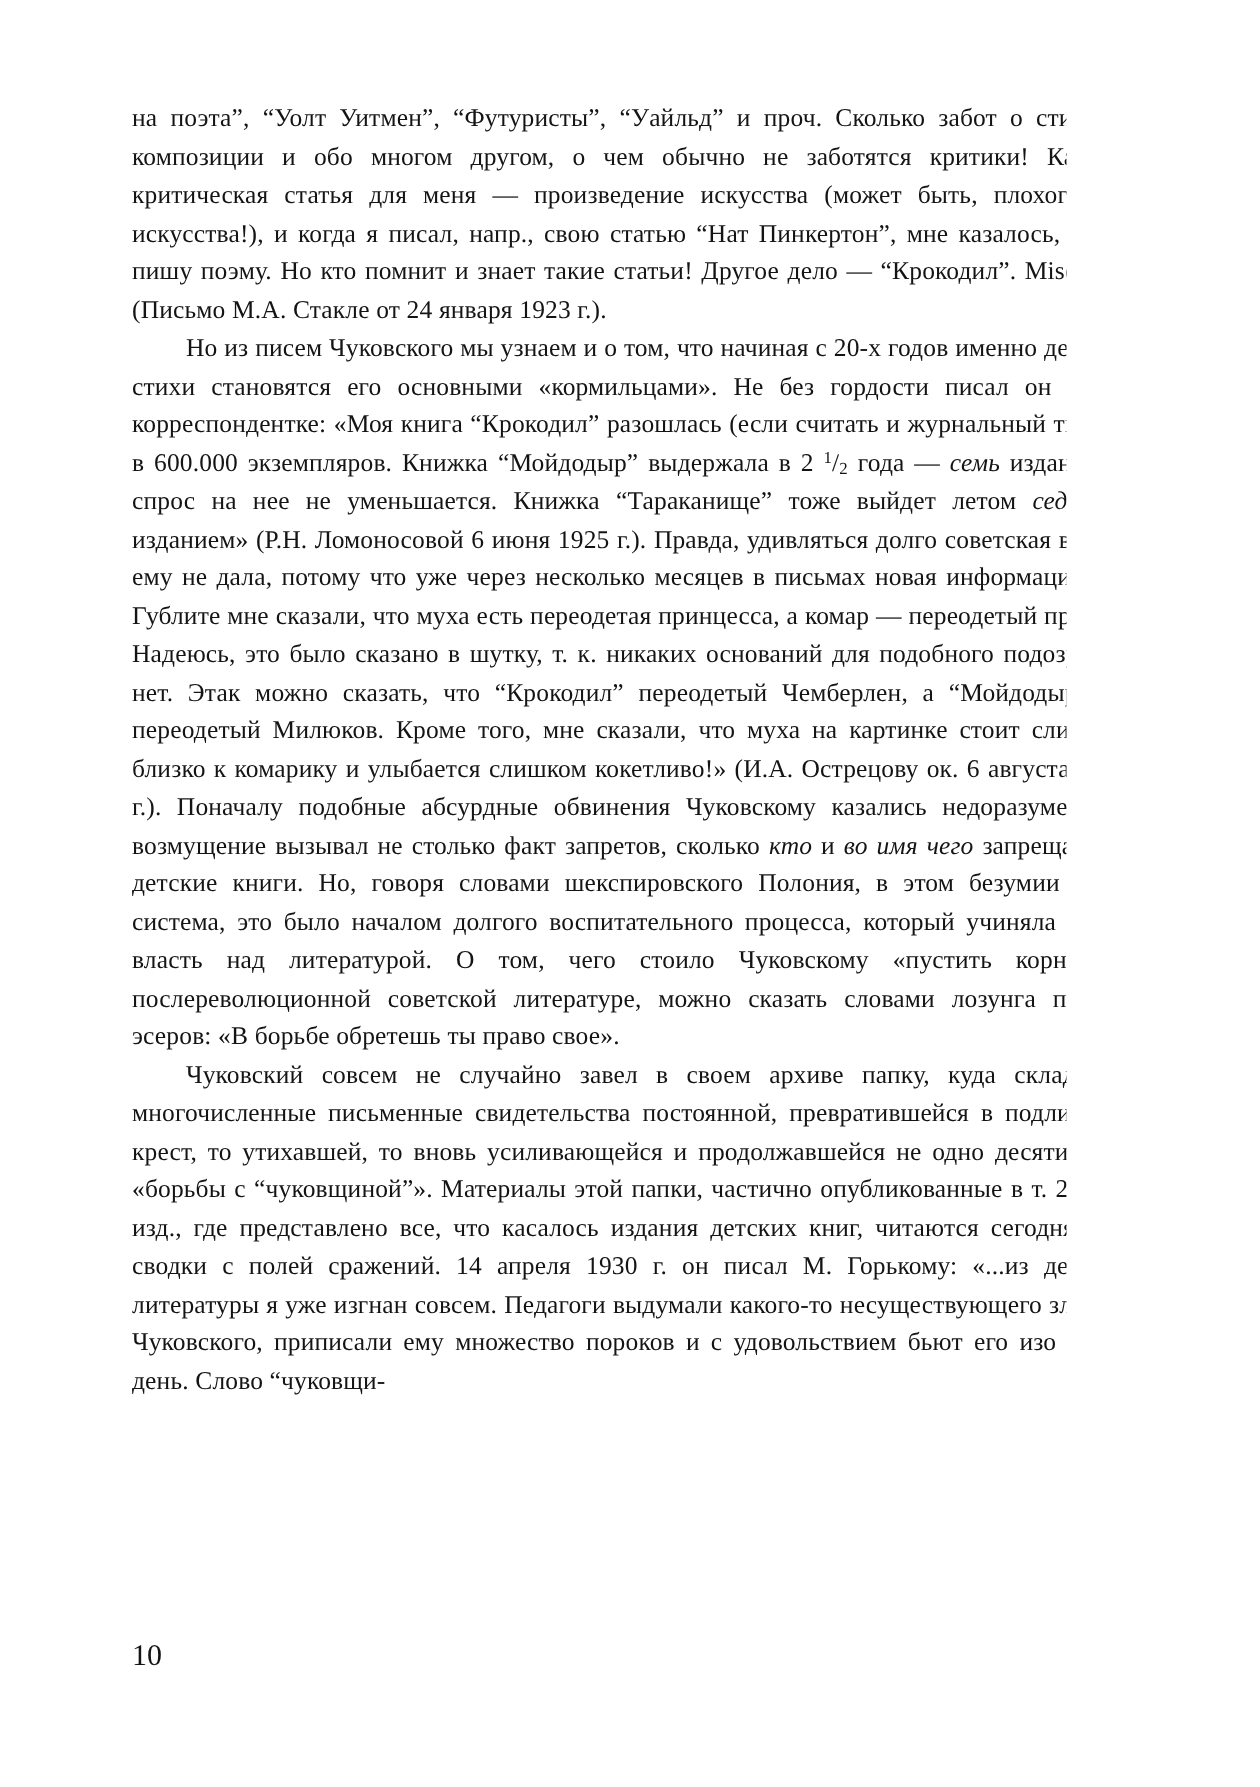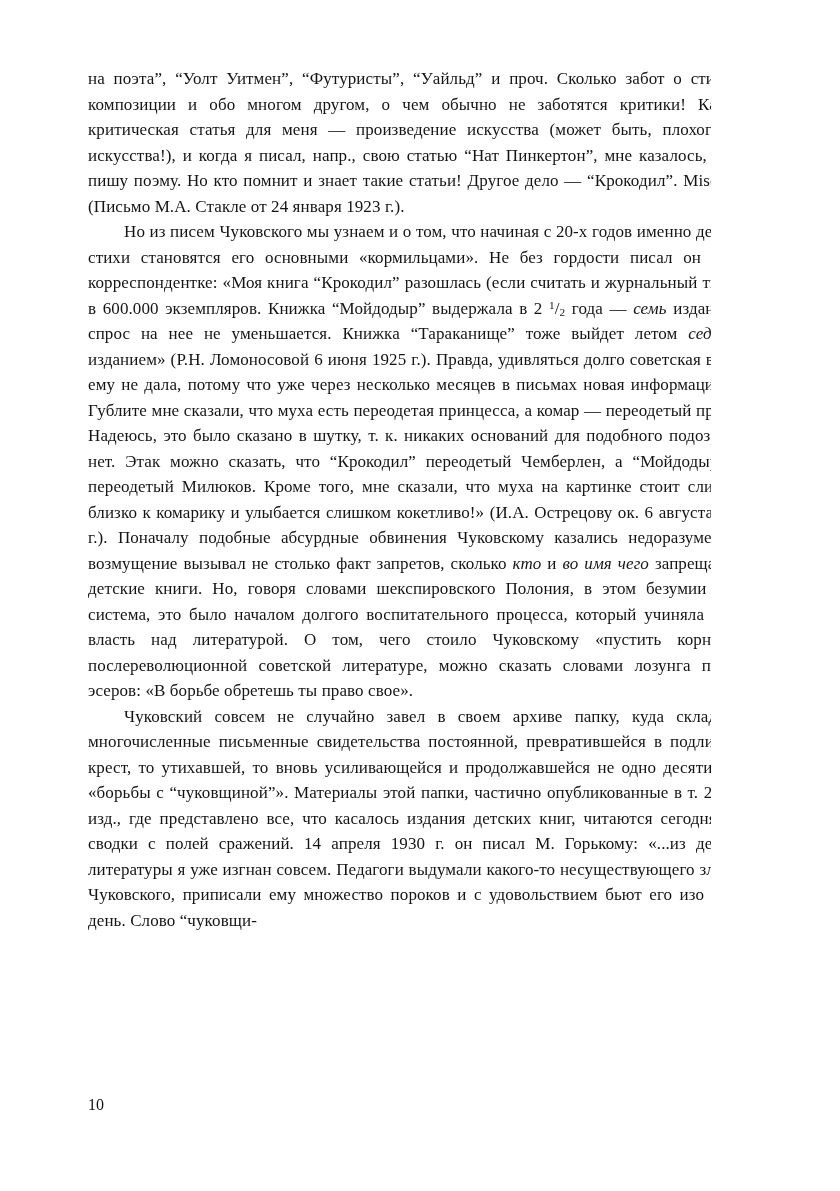--- a/index.html
+++ b/index.html
@@ -46,21 +46,21 @@
   }
   .para sub {
     font-size: 66%;
     line-height: 0;
     vertical-align: -0.15em;
   }
   .page-number {
     position: absolute;
     left: 88px;
     top: 1092px;
-    font-size: 16px;
+    font-size: 20px;
     line-height: 25.5px;
   }
 </style>
 </head>
 <body>
 
 <div class="page">
   <div class="text-block" id="text-block">
       <p class="para"><span>на поэта”, “Уолт Уитмен”, “Футуристы”, “Уайльд” и проч. Сколько забот о стиле, о композиции и обо многом другом, о чем обычно не заботятся критики! Каждая критическая статья для меня — произведение искусства (может быть, плохого, но искусства!), и когда я писал, напр., свою статью “Нат Пинкертон”, мне казалось, что я пишу поэму. Но кто помнит и знает такие статьи! Другое дело — “Крокодил”. Miserere» (Письмо М.А. Стакле от 24 января 1923 г.).</span></p>
       <p class="para indent"><span>Но из писем Чуковского мы узнаем и о том, что начиная с 20-х годов именно детские стихи становятся его основными «кормильцами». Не без гордости писал он своей корреспондентке: «Моя книга “Крокодил” разошлась (если считать и журнальный тираж) в 600.000 экземпляров. Книжка “Мойдодыр” выдержала в 2 </span><sup>1</sup><span>/</span><sub>2</sub><span> года — </span><em>семь</em><span> изданий, и спрос на нее не уменьшается. Книжка “Тараканище” тоже выйдет летом </span><em>седьмым</em><span> изданием» (Р.Н. Ломоносовой 6 июня 1925 г.). Правда, удивляться долго советская власть ему не дала, потому что уже через несколько месяцев в письмах новая информация: «В Гублите мне сказали, что муха есть переодетая принцесса, а комар — переодетый принц!! Надеюсь, это было сказано в шутку, т. к. никаких оснований для подобного подозрения нет. Этак можно сказать, что “Крокодил” переодетый Чемберлен, а “Мойдодыр” — переодетый Милюков. Кроме того, мне сказали, что муха на картинке стоит слишком близко к комарику и улыбается слишком кокетливо!» (И.А. Острецову ок. 6 августа 1925 г.). Поначалу подобные абсурдные обвинения Чуковскому казались недоразумением, возмущение вызывал не столько факт запретов, сколько </span><em>кто</em><span> и </span><em>во имя чего</em><span> запрещал его детские книги. Но, говоря словами шекспировского Полония, в этом безумии была система, это было началом долгого воспитательного процесса, который учиняла новая власть над литературой. О том, чего стоило Чуковскому «пустить корни» в послереволюционной советской литературе, можно сказать словами лозунга партии эсеров: «В борьбе обретешь ты право свое».</span></p>

